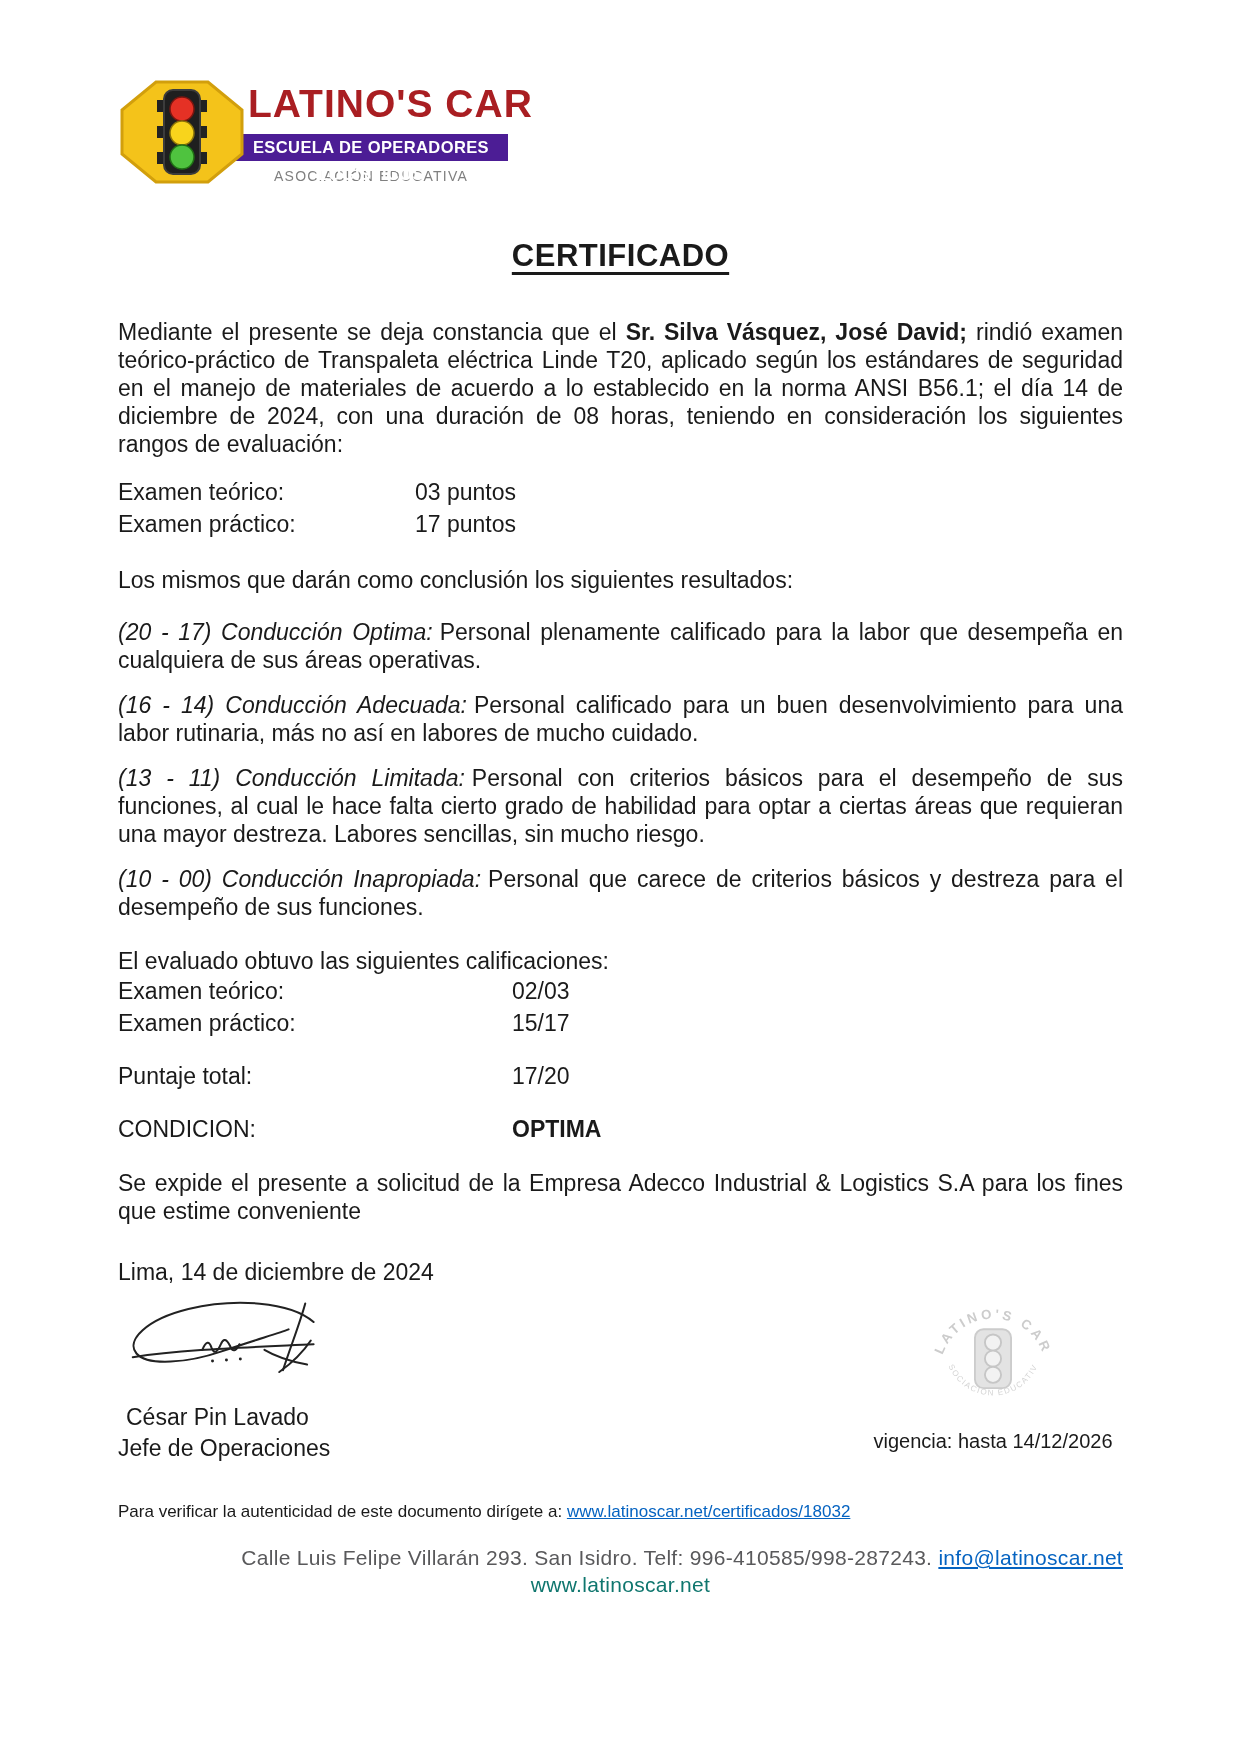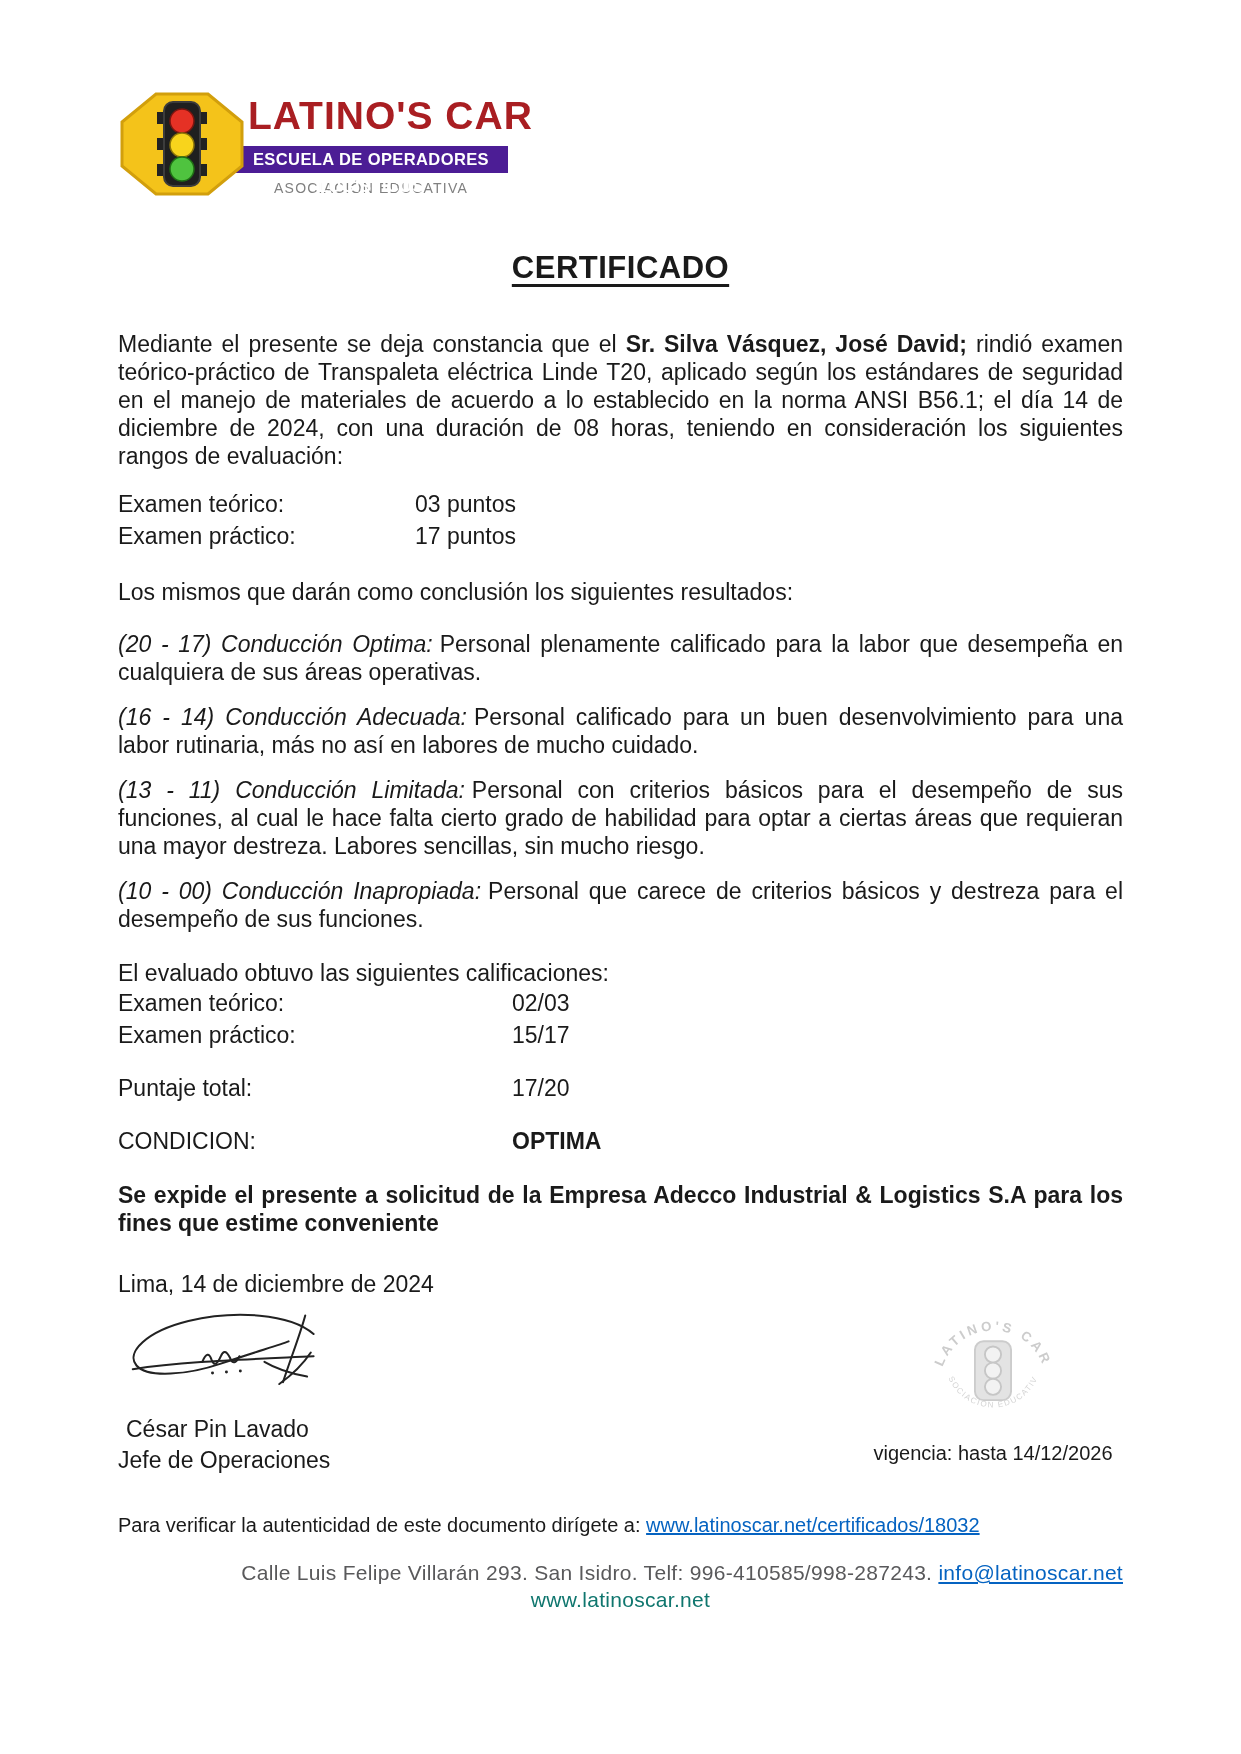--- a/index.html
+++ b/index.html
@@ -3,21 +3,21 @@
 <meta charset="utf-8">
 <style>
   * { box-sizing: border-box; margin: 0; padding: 0; }
   html, body { background: #ffffff; }
   body { font-family: "Liberation Sans", sans-serif; color: #1a1a1a; }
   .page {
     position: relative;
     width: 1241px;
     height: 1754px;
     background: #ffffff;
-    padding: 12px 118px;
+    padding: 0 118px;
     overflow: hidden;
   }
 
   
   .logo-row { position: relative; height: 108px; margin-top: 80px; }
   .octagon-svg { position: absolute; left: 2px; top: 0; width: 124px; height: 104px; z-index: 2; }
   .brand-name {
     position: absolute; left: 130px; top: 2px;
     font-size: 39px; font-weight: bold; letter-spacing: 1px;
     font-family: "Liberation Sans", sans-serif;
@@ -50,33 +50,33 @@
   .lbl-1 { display: inline-block; width: 297px; }
   .lbl-2 { display: inline-block; width: 394px; }
   .p-conclusion { margin-top: 26px; }
   .classification { margin-top: 17px; }
   .classification.first { margin-top: 24px; }
   .c-label { font-weight: normal; font-style: italic; margin-right: 7px; }
   .p-evaluado { margin-top: 26px; }
   .row-puntaje { margin-top: 21px; }
   .row-condicion { margin-top: 21px; }
   .val-bold { font-weight: bold; }
-  .p-expide { margin-top: 24px; font-weight: bold; }
+  .p-expide { margin-top: 24px; }
   .p-lima { margin-top: 33px; }
 
   
   .sign-row { position: relative; height: 186px; margin-top: 4px; }
   .signature-svg { position: absolute; left: 0; top: 6px; width: 215px; height: 102px; }
   .signer-block { position: absolute; left: 8px; top: 112px; font-size: 23px; line-height: 31px; }
   .seal-block { position: absolute; right: 0; top: -14px; width: 260px; text-align: center; }
   .seal-svg { width: 152px; height: 152px; }
   .validity { font-size: 20px; color: #1a1a1a; margin-top: -2px; }
 
   
-  .footer-verify { margin-top: 26px; font-size: 20px; }
+  .footer-verify { margin-top: 26px; font-size: 17px; }
   a.doc-link { text-decoration: underline; cursor: pointer; }
   .footer-address { margin-top: 24px; text-align: right; font-size: 21px; color: #59595b; letter-spacing: 0.3px; }
   .footer-web { margin-top: 3px; text-align: center; font-size: 21px; letter-spacing: 0.3px; }
 </style>
 </head>
 <body>
 
 <div class="page">
 
   <div class="logo-row">

